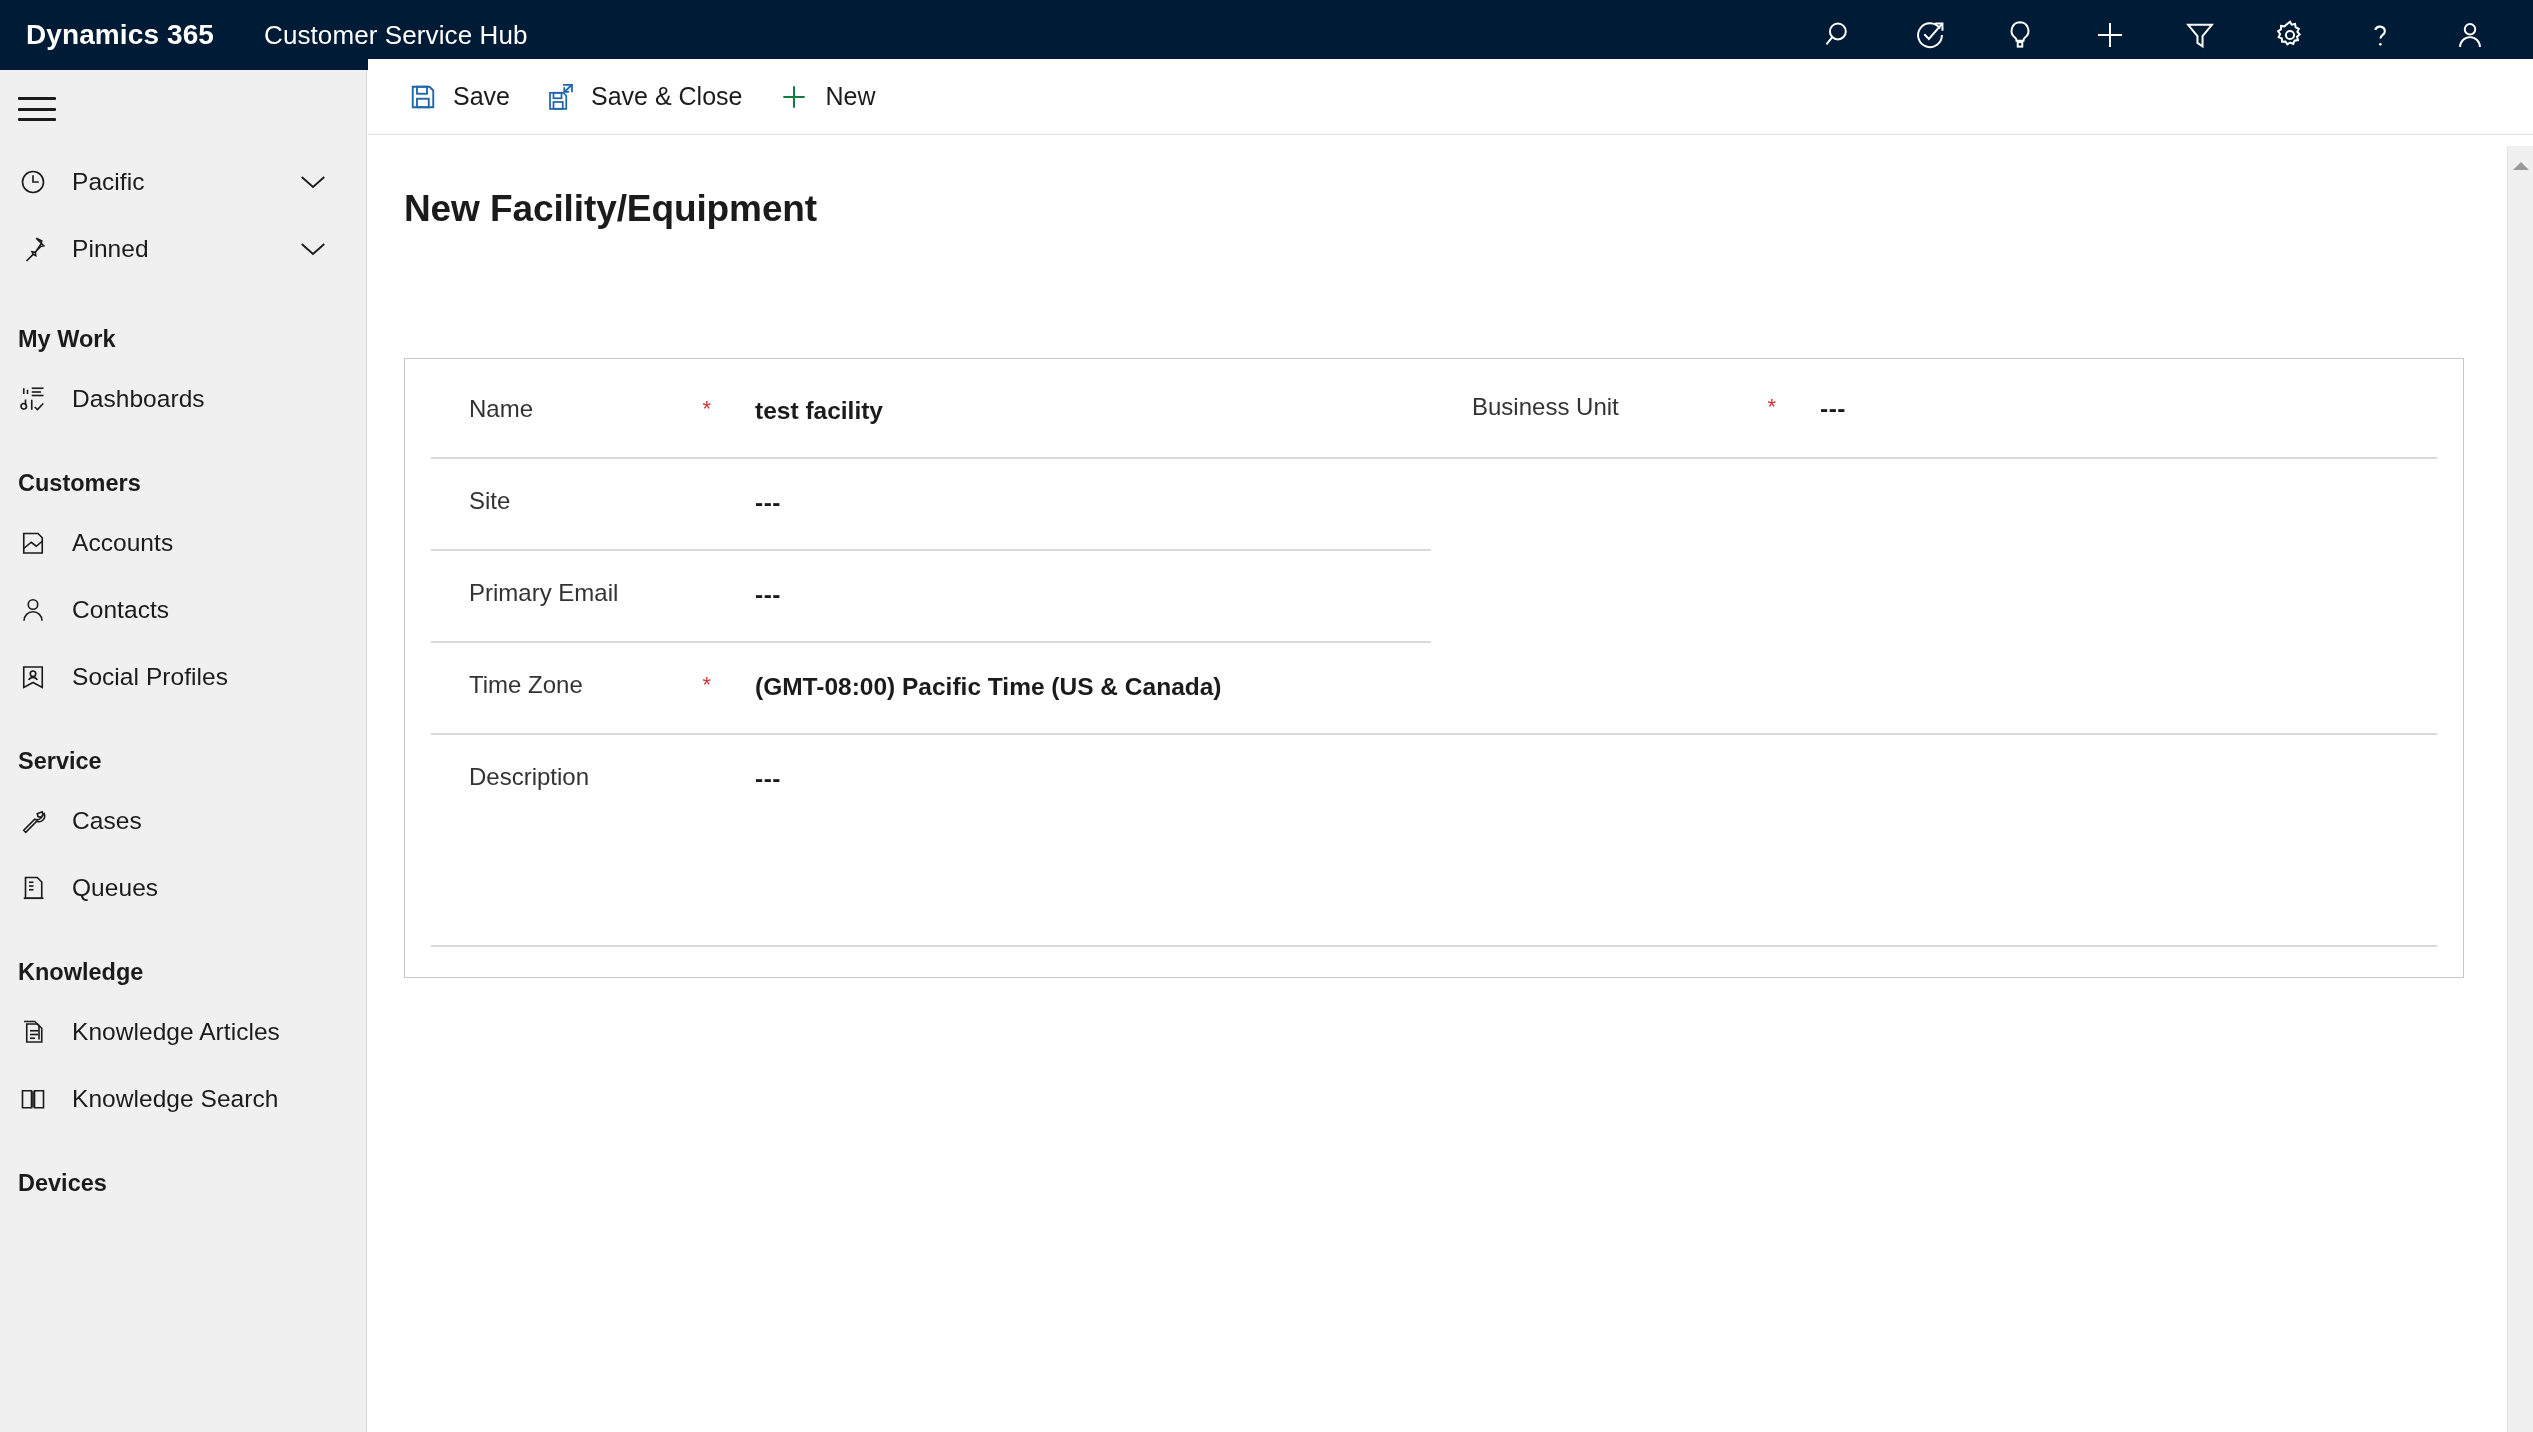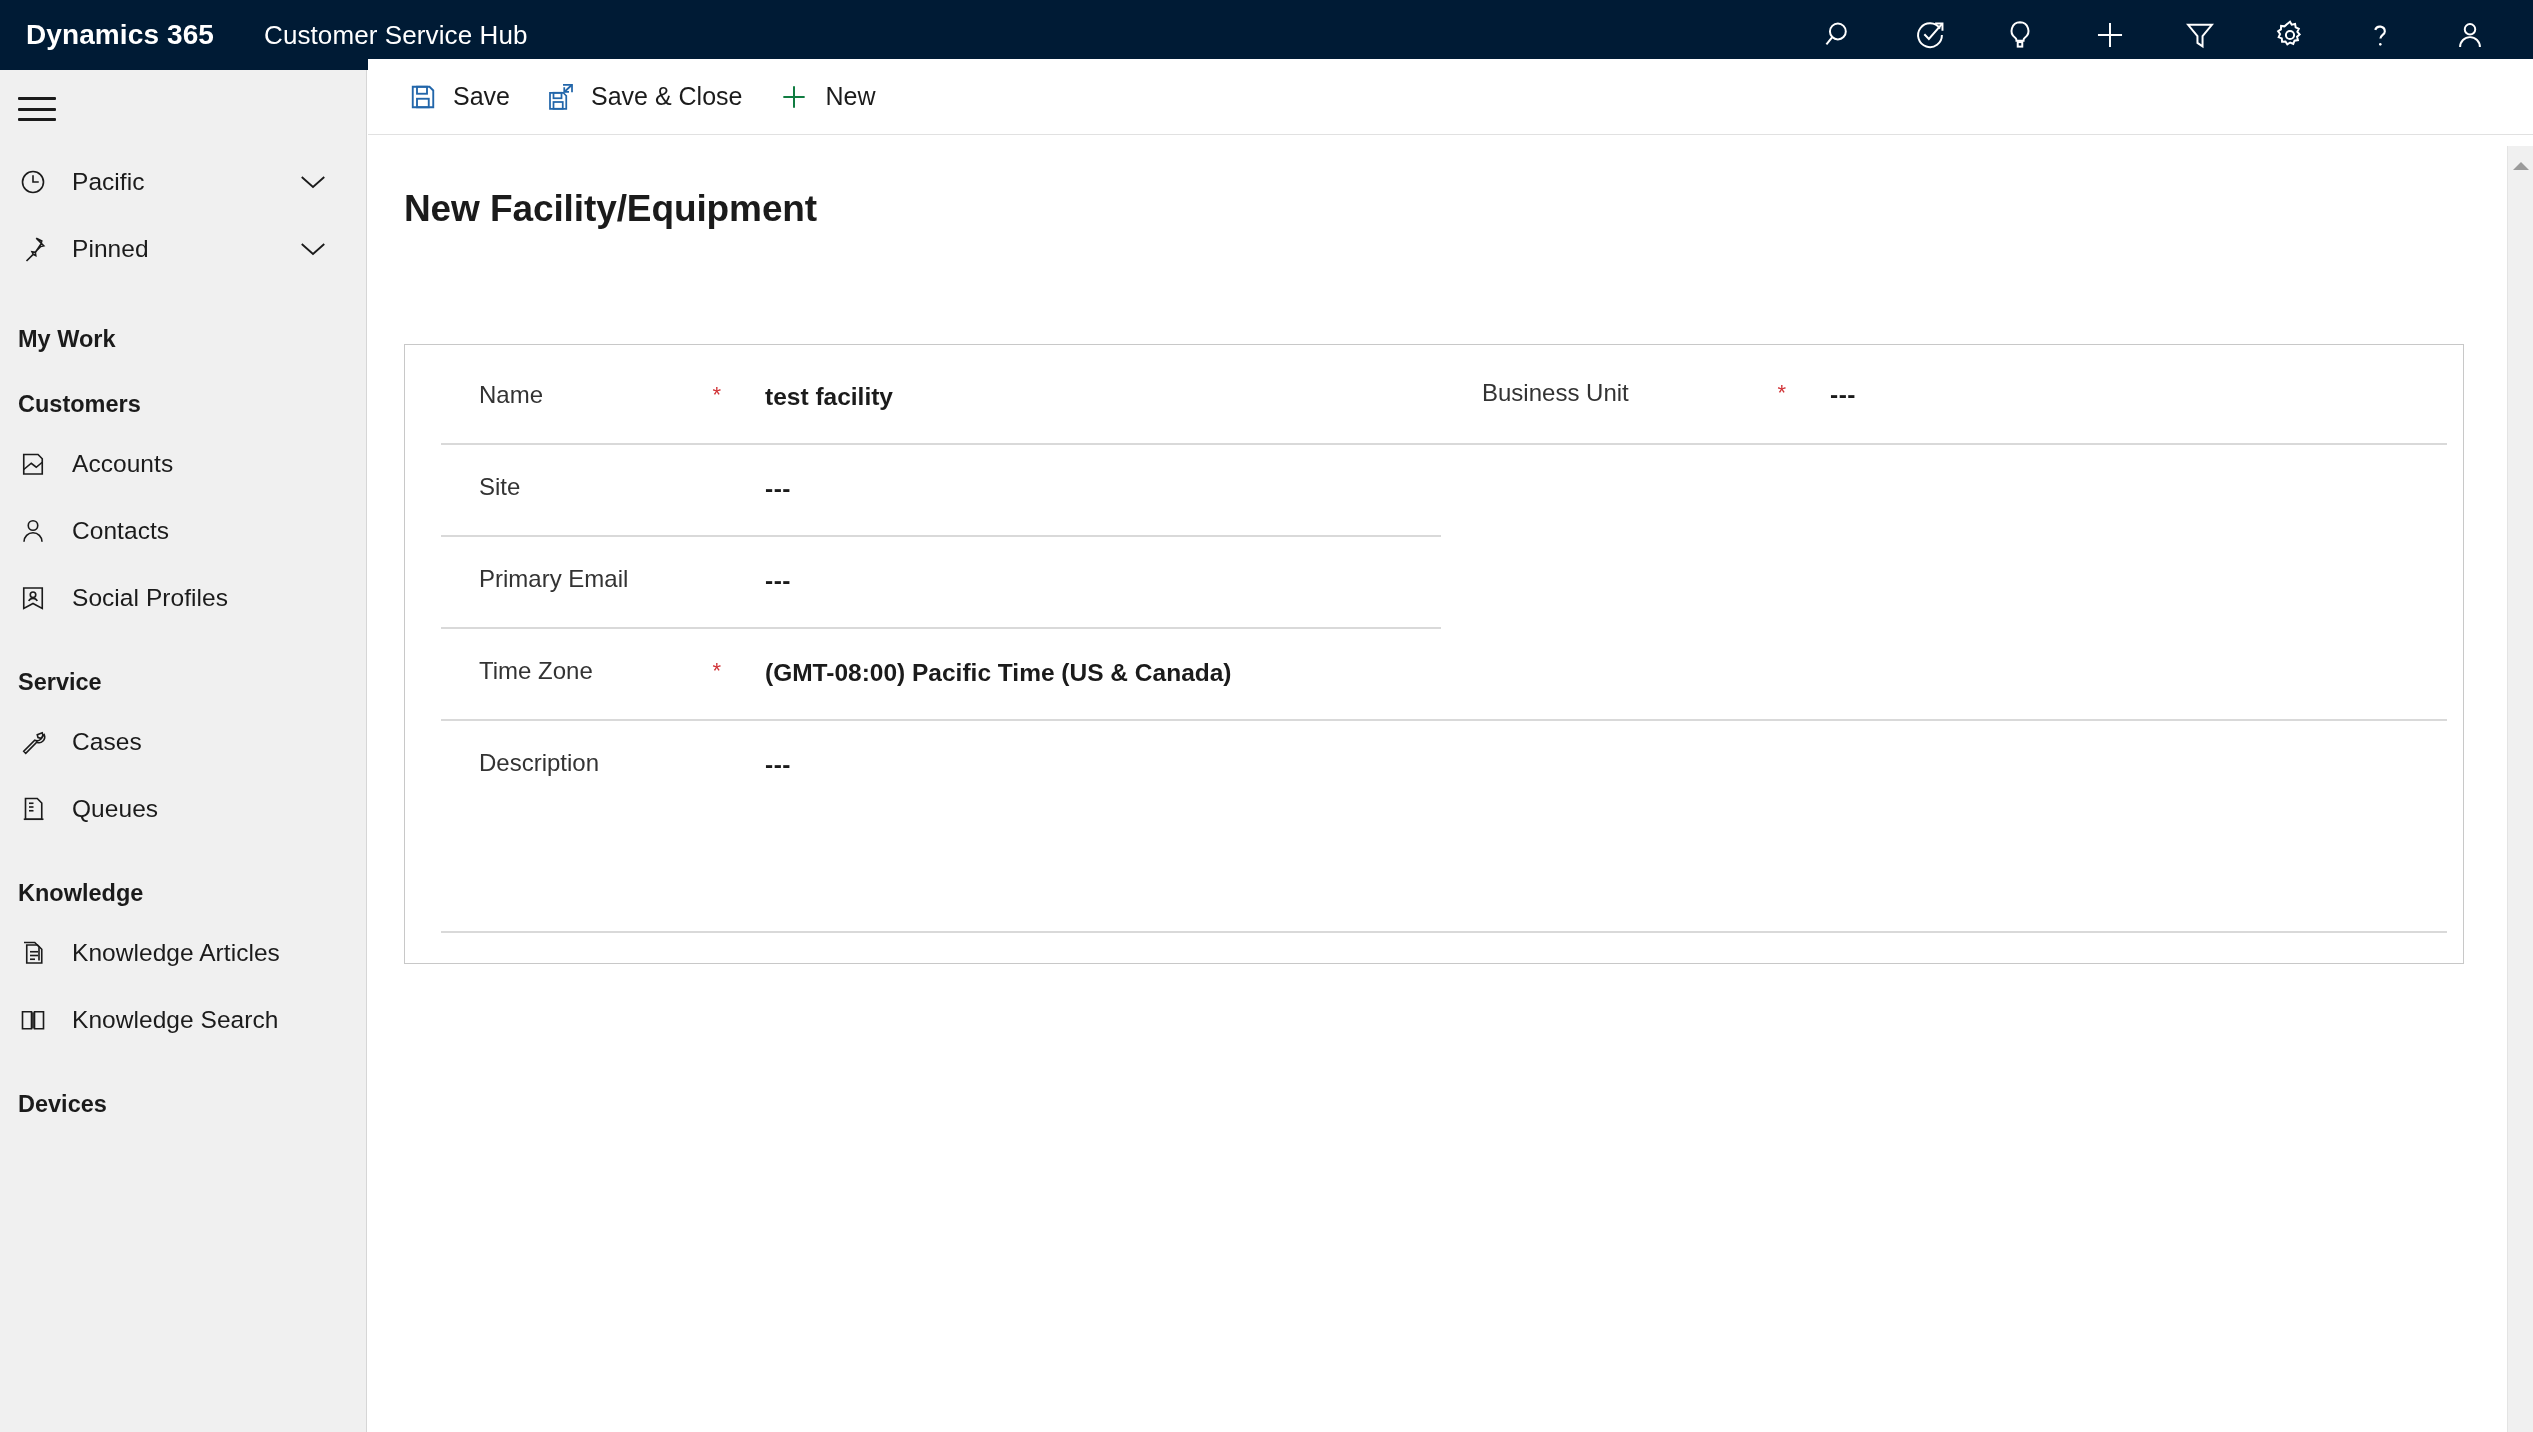--- a/index.html
+++ b/index.html
@@ -108,25 +108,24 @@
     position: relative; font-size: 27px; color: #1b1b1b;
     padding: 0 6px 14px 6px; cursor: pointer;
   }
   .tab.active::after {
     content: ""; position: absolute; left: 0; right: 0; bottom: 0;
     height: 8px; background: #0f6cff; border-radius: 4px;
   }
 
   
   .card {
-    position: absolute; top: 198px; left: 36px;
+    position: absolute; top: 212px; left: 36px;
     width: 2060px; height: 330px;
     border: 1px solid #c8c8c8;
     background: #ffffff;
-    padding-left: 10px;
   }
   .form-rows { position: relative; width: 100%; height: 100%; }
 
   .frow {
     position: absolute; left: 0; width: 100%;
     display: flex; align-items: flex-start;
   }
   .fsep {
     position: absolute; left: 26px; height: 2px; background: #d9d9d9;
   }
@@ -267,20 +266,36 @@
     <span class="nav-label">Pinned</span>
     <span class="nav-chev">
       <svg width="30" height="18" viewBox="0 0 24 14" fill="none" stroke="#1b1b1b" stroke-width="1.5">
         <polyline points="3,3 12,11 21,3"></polyline>
       </svg>
     </span>
   </div>
 
   <div class="group-head first">My Work</div>
 
+  <div class="nav-item">
+    <span class="nav-ico">
+      <svg width="30" height="30" viewBox="0 0 24 24" fill="none" stroke="#1b1b1b" stroke-width="1.3">
+        <line x1="4.6" y1="3.4" x2="4.6" y2="8"></line>
+          <line x1="7.6" y1="4.6" x2="7.6" y2="8"></line>
+        <line x1="11" y1="3.4" x2="20.4" y2="3.4"></line>
+          <line x1="11" y1="6.4" x2="18.4" y2="6.4"></line>
+        <line x1="11" y1="9.2" x2="20.4" y2="9.2"></line>
+        <path d="M6 12.4v4.6"></path>
+          <circle cx="4.6" cy="17.8" r="2.2"></circle>
+        <line x1="11" y1="12.6" x2="11" y2="20.6"></line>
+        <polyline points="13.4,18.4 15.6,20.4 20.2,15.6"></polyline>
+      </svg>
+    </span>
+    <span class="nav-label">Dashboards</span>
+  </div>
 
 
   <div class="group-head">Customers</div>
 
   <div class="nav-item">
     <span class="nav-ico">
       <svg width="30" height="30" viewBox="0 0 24 24" fill="none" stroke="#1b1b1b" stroke-width="1.3">
         <path d="M4.6 4.4h11.4l3.4 3.4v12.2H4.6z"></path>
         <path d="M4.6 16.4l6-5 4 3.2 4.8-4"></path>
       </svg>

